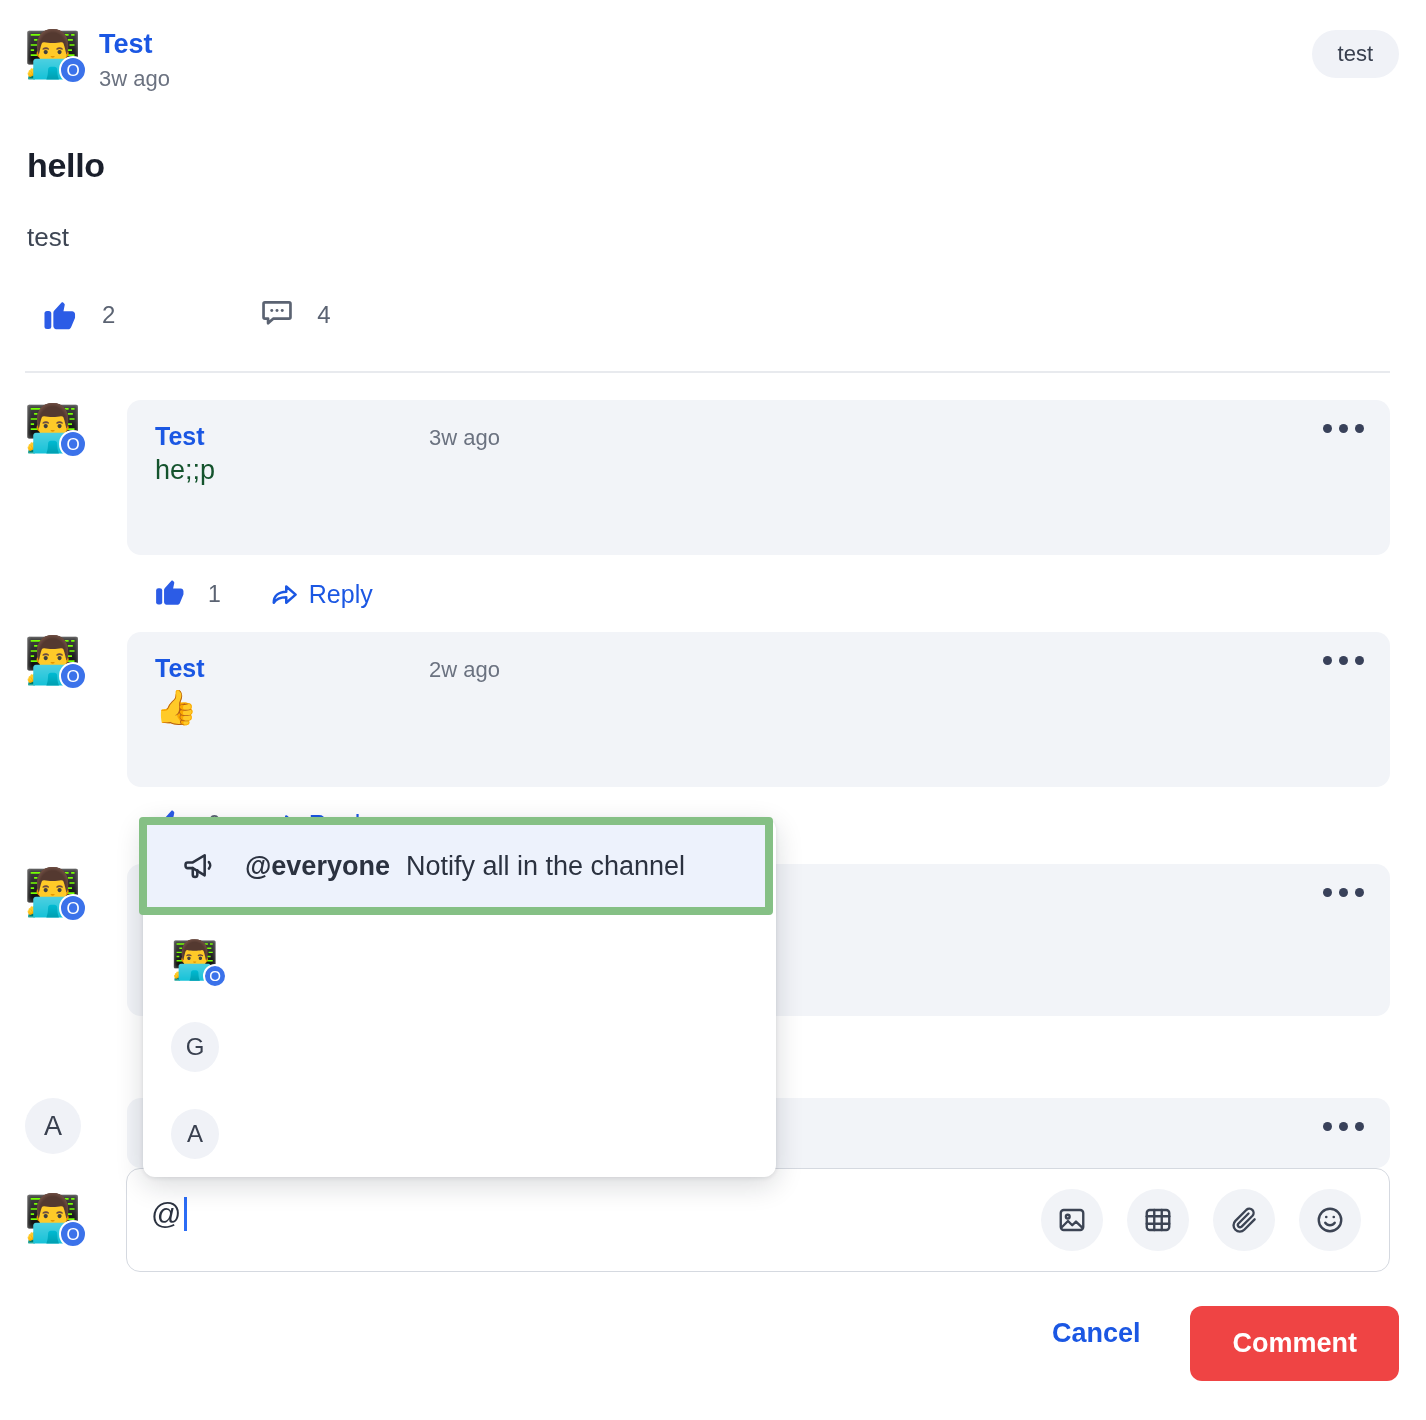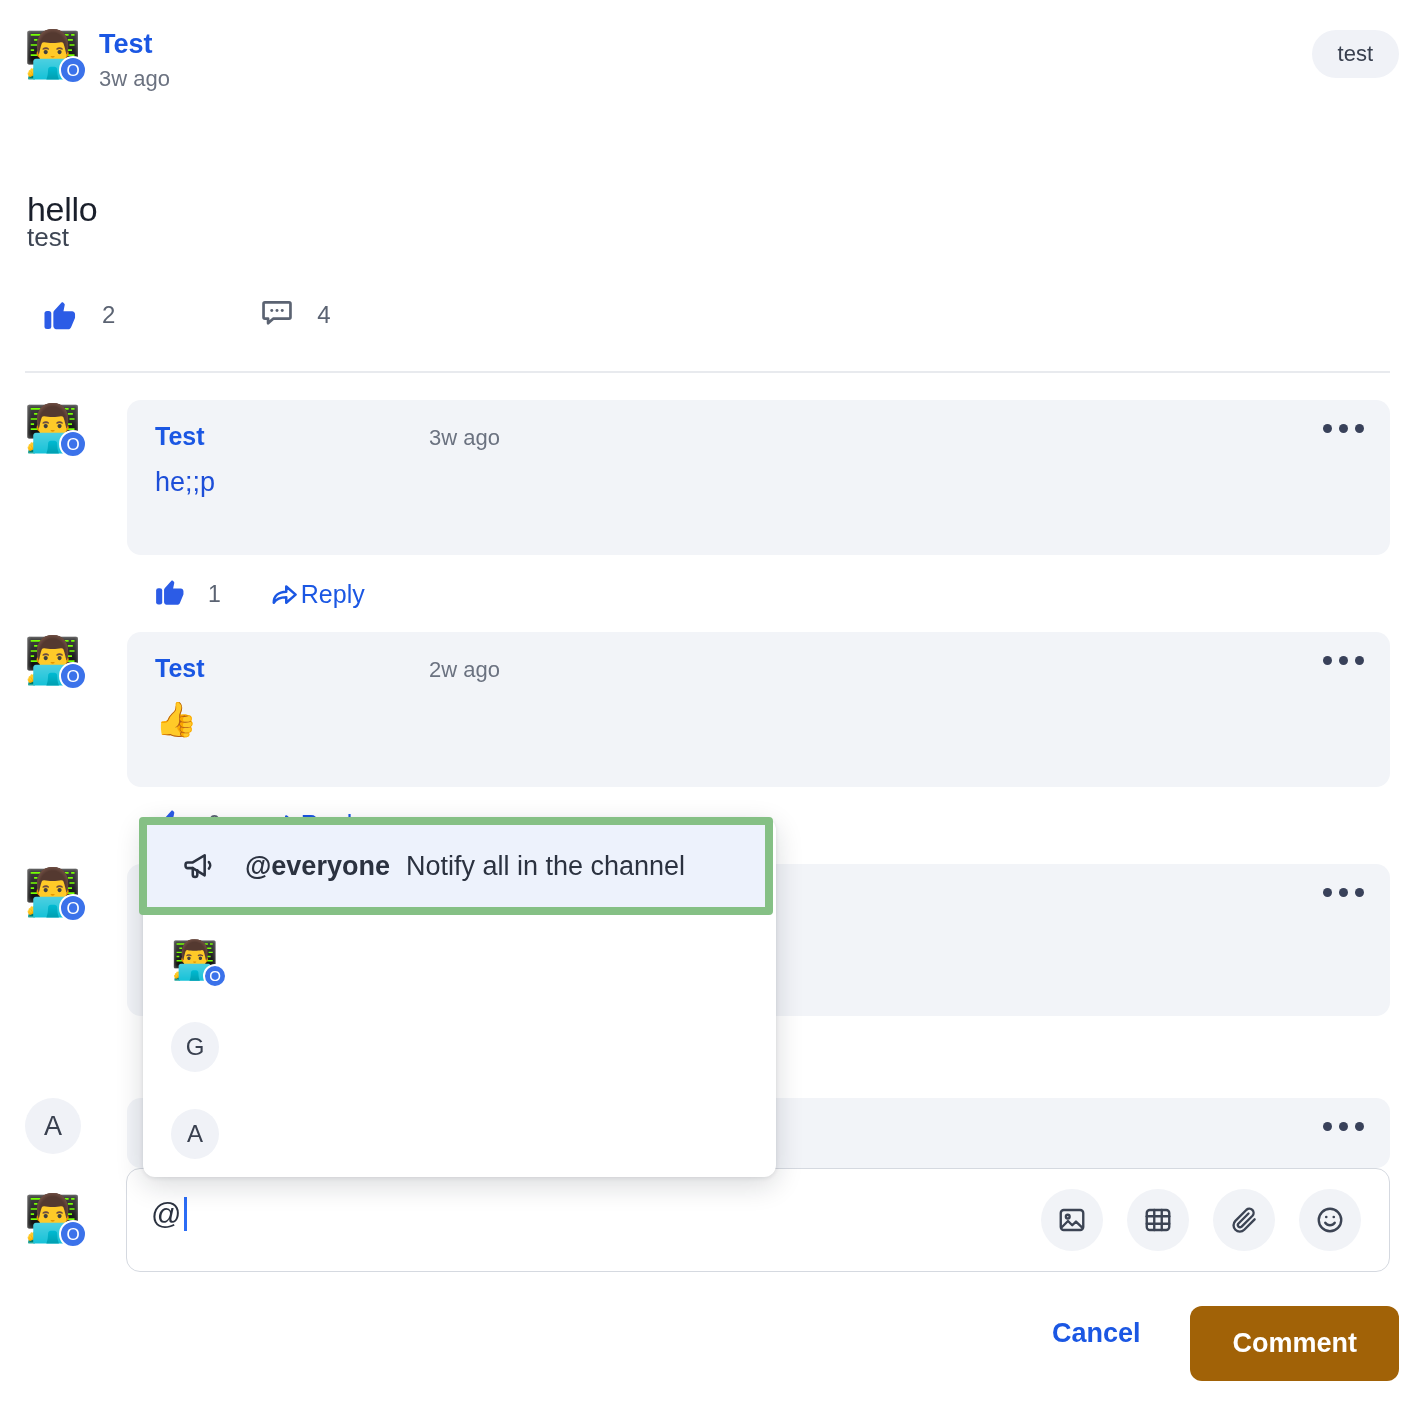--- a/index.html
+++ b/index.html
@@ -28,21 +28,21 @@
   .author-name { color: #1b57e3; font-size: 27px; font-weight: 700; line-height: 1.2; }
   .timestamp { color: #6b7280; font-size: 22px; margin-top: 6px; }
 
   .tag-pill {
     position: absolute; right: 27px; top: 30px;
     background: #f0f2f7; color: #39404f;
     border-radius: 24px; padding: 11px 26px;
     font-size: 22px; font-weight: 500;
   }
 
-  .post-title { position: absolute; left: 27px; top: 146px; font-size: 34px; font-weight: 400; color: #1a1f2b; letter-spacing: -0.3px; margin-top: 44px; }
+  .post-title { position: absolute; left: 27px; top: 146px; font-size: 34px; font-weight: 700; color: #1a1f2b; letter-spacing: -0.3px; }
   .post-body { position: absolute; left: 27px; top: 222px; font-size: 26px; color: #3e4654; }
 
   
   .post-reactions { position: absolute; left: 40px; top: 296px; display: flex; align-items: center; }
   .react-group { display: flex; align-items: center; }
   .react-count { font-size: 24px; color: #5b6372; margin-left: 22px; }
   .gap-spacer { width: 144px; }
   .icon-thumb-blue svg { display: block; }
   .divider { position: absolute; left: 25px; top: 371px; width: 1365px; height: 2px; background: #e8eaee; }
 
@@ -56,31 +56,31 @@
     display: flex; align-items: center; justify-content: center;
   }
   .bubble {
     background: #f2f4f8; border-radius: 14px;
     padding: 22px 28px 26px 28px;
     position: relative;
   }
   .bubble-head { display: flex; align-items: baseline; }
   .bubble-author { color: #1b57e3; font-size: 25px; font-weight: 700; width: 274px; }
   .bubble-time { color: #6b7280; font-size: 22px; }
-  .bubble-text { font-size: 27px; color: #1d4ed8; margin-top: 16px; }
+  .bubble-text { font-size: 27px; color: #14532d; margin-top: 4px; }
   .bubble-text.emoji { font-size: 34px; }
   .dots {
     position: absolute; right: 26px; top: 24px;
     display: flex; gap: 7px; cursor: pointer;
   }
   .dots span { width: 9px; height: 9px; border-radius: 50%; background: #39415a; display: block; }
 
   .comment-actions { position: absolute; display: flex; align-items: center; }
   .ca-count { font-size: 23px; color: #5b6372; margin-left: 20px; }
-  .reply-link { display: flex; align-items: center; gap: 0; margin-left: 48px; color: #1b57e3; font-size: 25px; font-weight: 500; cursor: pointer; }
+  .reply-link { display: flex; align-items: center; gap: 8px; margin-left: 48px; color: #1b57e3; font-size: 25px; font-weight: 500; cursor: pointer; }
 
   
   .mention-panel {
     position: absolute; left: 143px; top: 818px;
     width: 633px; height: 359px;
     background: #ffffff; border-radius: 12px;
     box-shadow: 0 8px 28px rgba(20,25,40,0.16), 0 1px 4px rgba(20,25,40,0.10);
     overflow: hidden; z-index: 40;
   }
   .mention-row { display: flex; align-items: center; height: 87px; padding: 0 28px; cursor: pointer; }
@@ -117,21 +117,21 @@
   .tool-btn {
     width: 62px; height: 62px; border-radius: 50%;
     background: #f1f3f7; display: flex; align-items: center; justify-content: center;
     cursor: pointer;
   }
 
   
   .footer { position: absolute; right: 27px; top: 1306px; display: flex; align-items: flex-start; gap: 28px; }
   .btn-cancel { color: #1b57e3; font-size: 27px; font-weight: 700; padding: 12px 22px; cursor: pointer; background: none; border: none; font-family: inherit; }
   .btn-comment {
-    background: #a16207; color: #ffffff;
+    background: #ef4444; color: #ffffff;
     font-size: 27px; font-weight: 700;
     border: none; border-radius: 12px;
     padding: 22px 42px; cursor: pointer; font-family: inherit;
   }
 </style>
 </head>
 <body>
 
 <div class="root">
 

